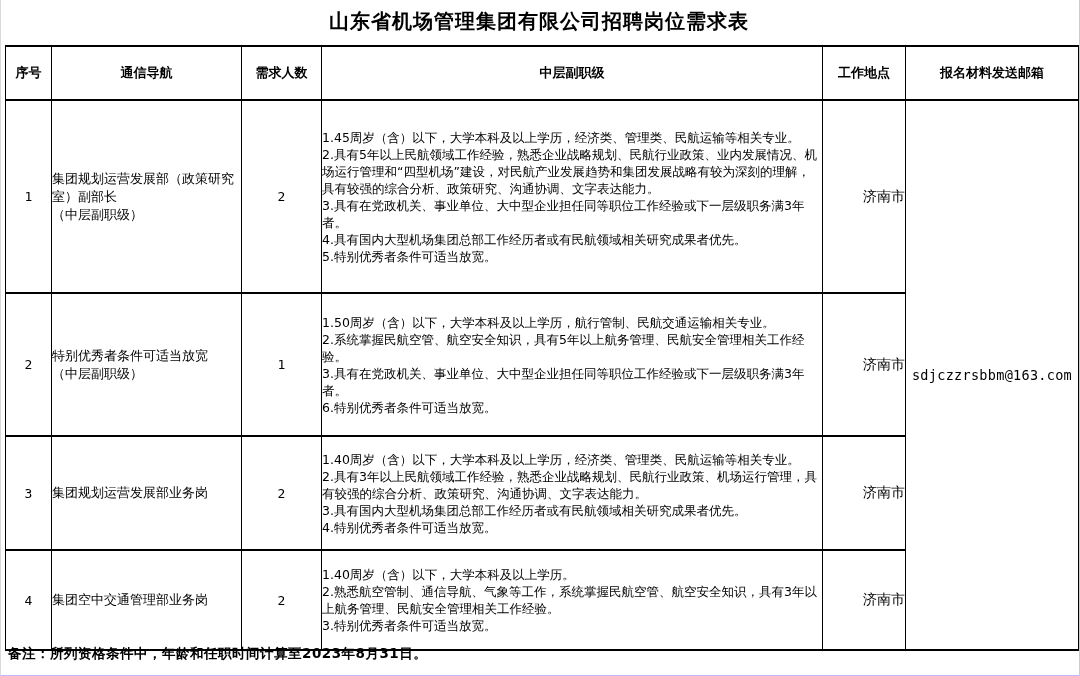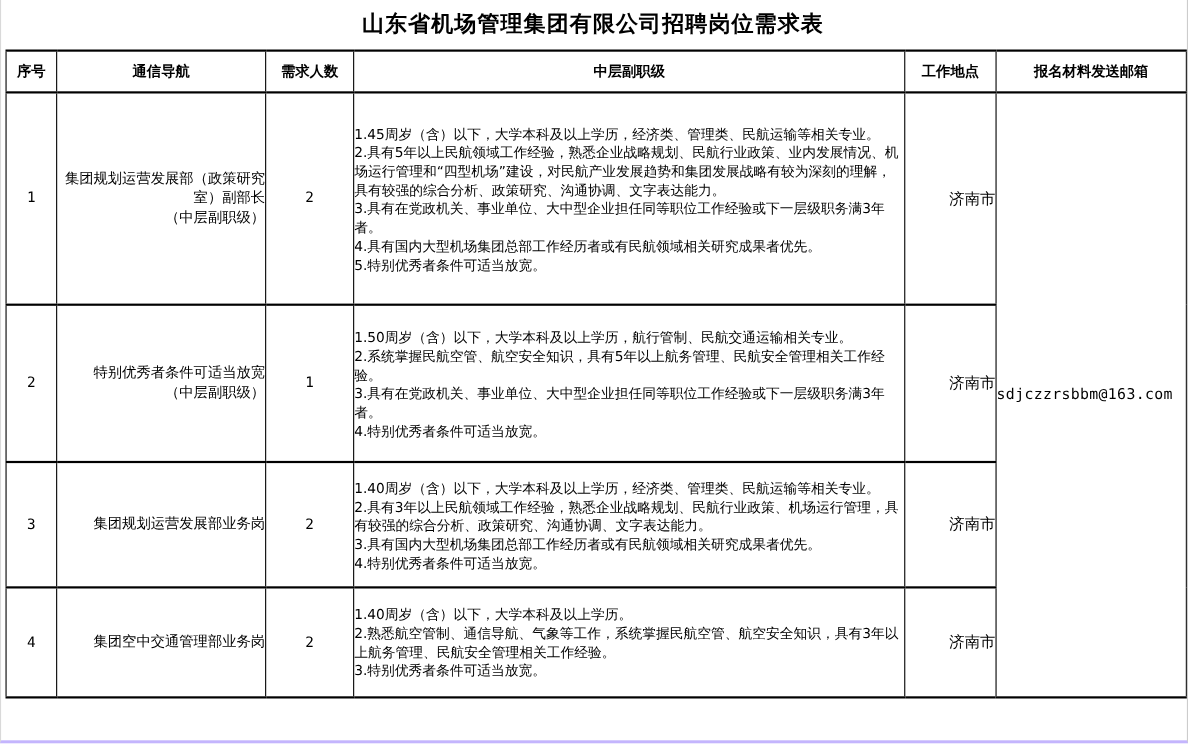--- a/index.html
+++ b/index.html
@@ -10,21 +10,21 @@
     color: #000000;
   }
   .page {
     position: relative;
     width: 1080px;
     height: 676px;
     background: #ffffff;
     overflow: hidden;
     border-left: 1px solid #d9d9d9;
     border-right: 1px solid #cccccc;
-    border-bottom: 3px solid #c4b5fd;
+    border-bottom: 1px solid #c4b5fd;
     box-sizing: border-box;
   }
   .doc-title {
     position: absolute;
     top: 8px;
     left: 0;
     width: 1076px;
     text-align: center;
     font-size: 20px;
     font-weight: bold;
@@ -39,58 +39,58 @@
     table-layout: fixed;
   }
   table.req-table td, table.req-table th {
     border: 1px solid #000000;
     border-top: 2px solid #000000;
     border-bottom: 2px solid #000000;
     padding: 0;
     vertical-align: middle;
     overflow: hidden;
   }
-  tr.hdr { height: 38px; }
+  tr.hdr { height: 54px; }
   tr.r1 { height: 193px; }
   tr.r2 { height: 143px; }
   tr.r3 { height: 114px; }
   tr.r4 { height: 100px; }
   th.hcell {
     font-size: 13px;
     font-weight: bold;
     text-align: center;
   }
   td.c-no, td.c-cnt {
     text-align: center;
     font-size: 13px;
     font-family: "DejaVu Sans Mono", "Liberation Mono", monospace;
   }
   td.c-pos {
-    text-align: right;
+    text-align: left;
     font-size: 13px;
     line-height: 18px;
     white-space: pre-wrap;
     padding: 2px 6px;
   }
   td.c-qual {
     text-align: left;
     font-size: 12.5px;
     line-height: 17px;
     white-space: pre-wrap;
     padding: 2px 3px 2px 3px;
     word-break: break-all;
     margin-top: 38px;
   }
   td.c-loc {
     text-align: right;
     font-size: 14px;
     font-family: Liberation Mono, monospace;
   }
   td.c-mail {
-    text-align: left;
+    text-align: center;
     font-size: 13.5px;
     font-family: "DejaVu Sans Mono", "Liberation Mono", monospace;
     letter-spacing: 0.3px;
   }
   .note {
     position: absolute;
     left: 7px;
     top: 645px;
     font-size: 13.5px;
     font-weight: bold;
@@ -138,21 +138,21 @@
       </tr>
 
       <tr class="r2">
         <td class="c-no">2</td>
         <td class="c-pos">特别优秀者条件可适当放宽
 （中层副职级）</td>
         <td class="c-cnt">1</td>
         <td class="c-qual">1.50周岁（含）以下，大学本科及以上学历，航行管制、民航交通运输相关专业。
 2.系统掌握民航空管、航空安全知识，具有5年以上航务管理、民航安全管理相关工作经验。
 3.具有在党政机关、事业单位、大中型企业担任同等职位工作经验或下一层级职务满3年者。
-4.特别优秀者条件可适当放宽。</td>
+6.特别优秀者条件可适当放宽。</td>
         <td class="c-loc">济南市</td>
       </tr>
 
       <tr class="r3">
         <td class="c-no">3</td>
         <td class="c-pos">集团规划运营发展部业务岗</td>
         <td class="c-cnt">2</td>
         <td class="c-qual">1.40周岁（含）以下，大学本科及以上学历，经济类、管理类、民航运输等相关专业。
 2.具有3年以上民航领域工作经验，熟悉企业战略规划、民航行业政策、机场运行管理，具有较强的综合分析、政策研究、沟通协调、文字表达能力。
 3.具有国内大型机场集团总部工作经历者或有民航领域相关研究成果者优先。
@@ -165,14 +165,15 @@
         <td class="c-pos">集团空中交通管理部业务岗</td>
         <td class="c-cnt">2</td>
         <td class="c-qual">1.40周岁（含）以下，大学本科及以上学历。
 2.熟悉航空管制、通信导航、气象等工作，系统掌握民航空管、航空安全知识，具有3年以上航务管理、民航安全管理相关工作经验。
 3.特别优秀者条件可适当放宽。</td>
         <td class="c-loc">济南市</td>
       </tr>
     </tbody>
   </table>
 
+  <div class="note">备注：所列资格条件中，年龄和任职时间计算至2023年8月31日。</div>
 
 </div>
 
 </body></html>

